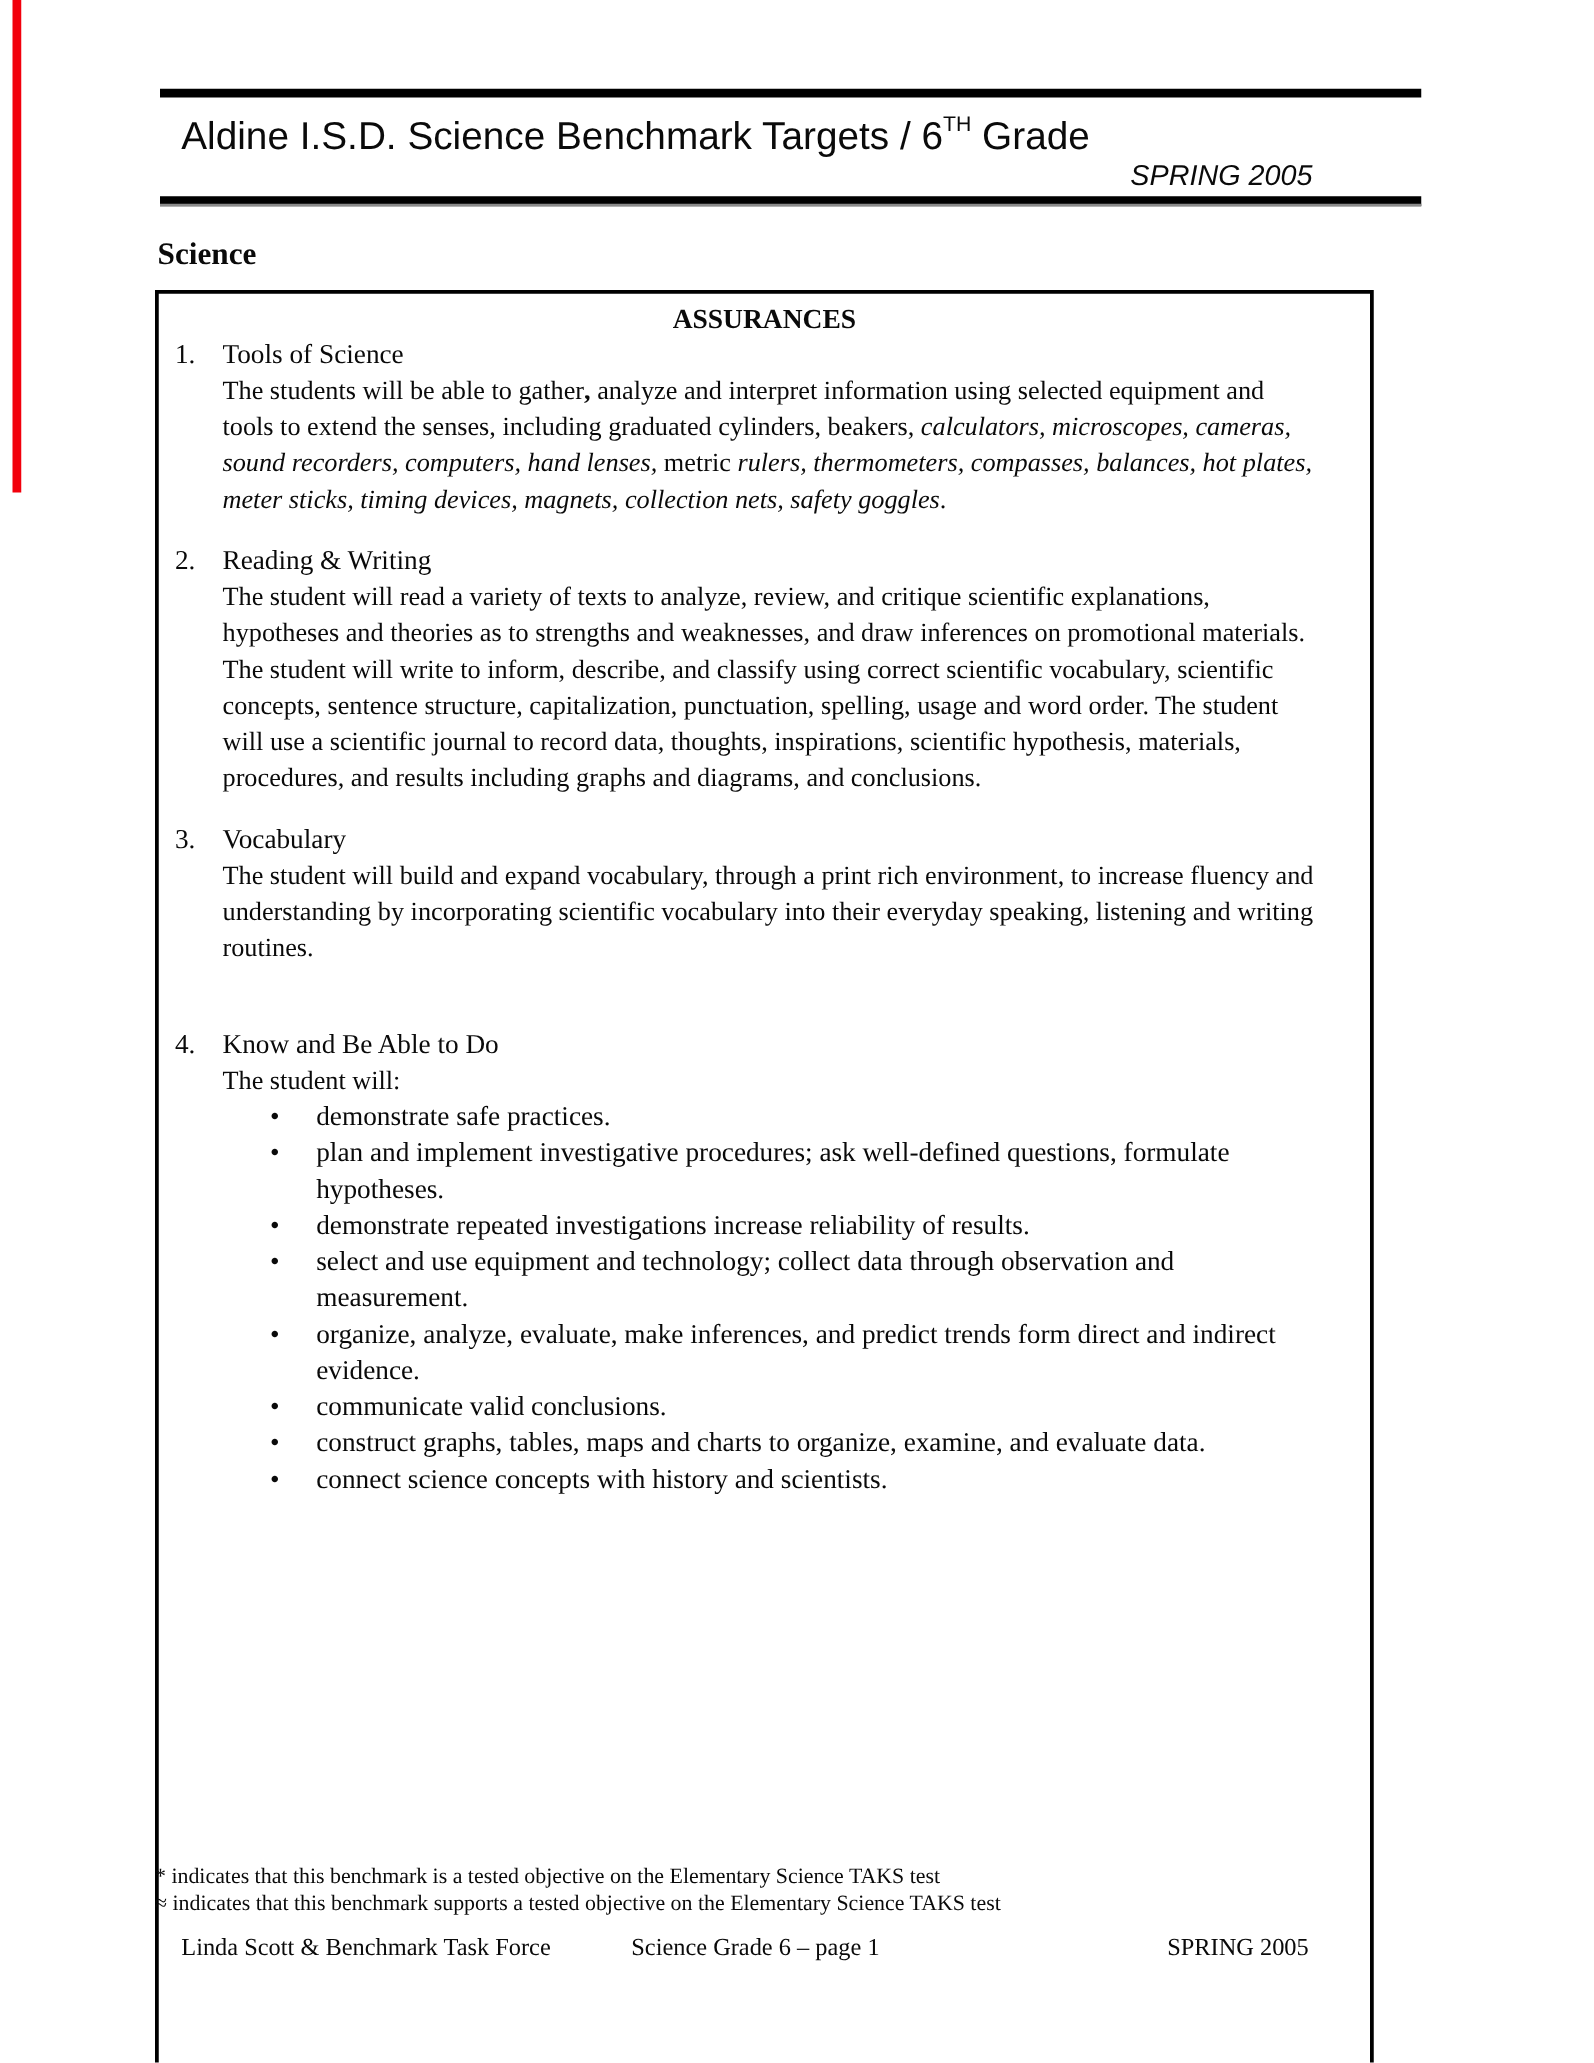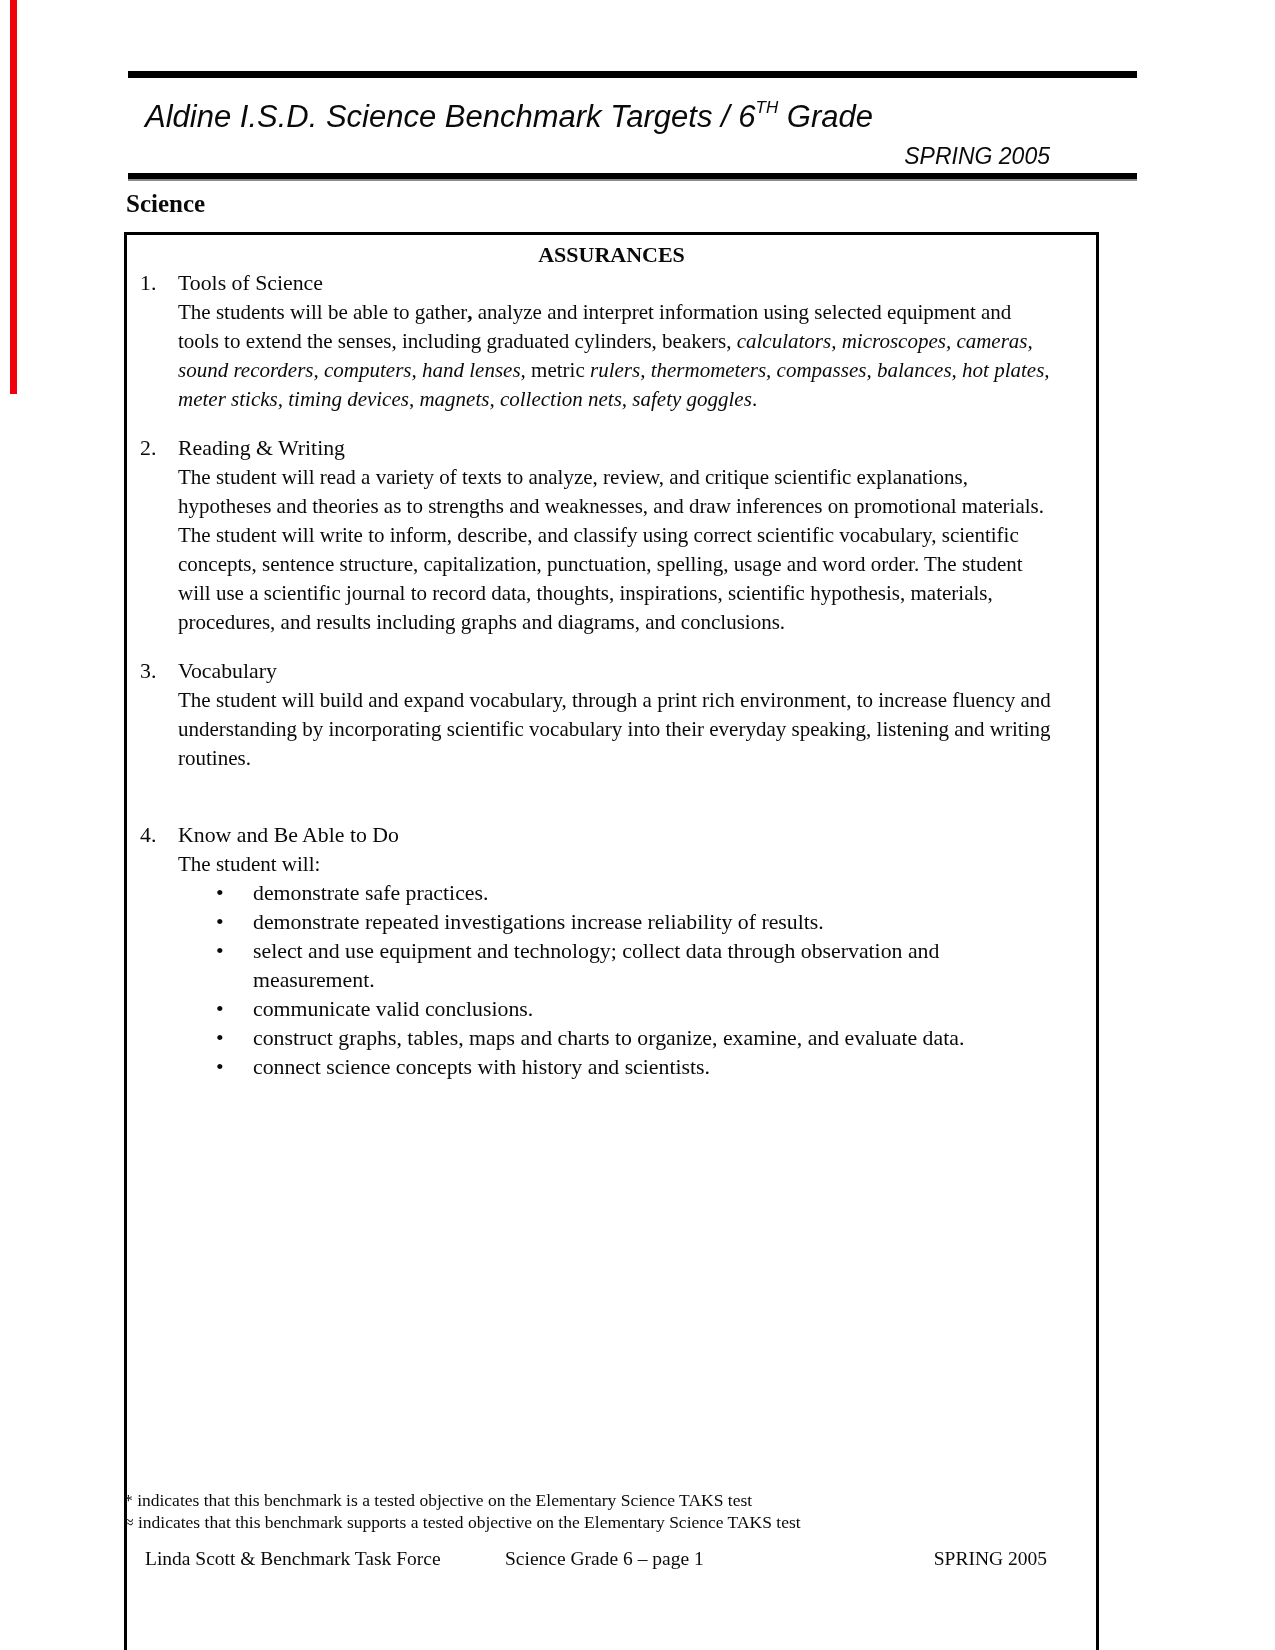--- a/index.html
+++ b/index.html
@@ -19,21 +19,21 @@
     background:#f2000c;
   }
 
   
   .header { position:absolute; left:128px; top:71px; width:1009px; }
   .rule { background:#000; }
   .rule-top { height:7px; }
   .rule-bottom { height:6px; border-bottom:2px solid #8a8a8a; }
   .title {
     font-family:"Liberation Sans", sans-serif;
-    font-style:italic; font-size:31px; line-height:48px;
+    font-size:31px; line-height:32px;
     padding-left:17px; margin-top:6px; white-space:nowrap;
   }
   .title sup { font-size:17px; vertical-align:14px; }
   .season {
     font-family:"Liberation Sans", sans-serif;
     font-style:italic; font-size:23px; line-height:26px;
     text-align:right; padding-right:87px; margin:2px 0 4px 0;
   }
 
   .science {
@@ -124,22 +124,24 @@
     </div>
 
     <div class="item item-last">
       <div class="item-head">
         <span class="num">4.</span>
         <span class="heading">Know and Be Able to Do</span>
       </div>
       <p class="intro">The student will:</p>
       <ul class="bullets">
         <li>demonstrate safe practices.</li>
+        <li>plan and implement investigative procedures; ask well-defined questions, formulate hypotheses.</li>
         <li>demonstrate repeated investigations increase reliability of results.</li>
         <li>select and use equipment and technology; collect data through observation and measurement.</li>
+        <li>organize, analyze, evaluate, make inferences, and predict trends form direct and indirect evidence.</li>
         <li>communicate valid conclusions.</li>
         <li>construct graphs, tables, maps and charts to organize, examine, and evaluate data.</li>
         <li>connect science concepts with history and scientists.</li>
       </ul>
     </div>
   </div>
 
   <div class="footnotes">
     <div>* indicates that this benchmark is a tested objective on the Elementary Science TAKS test</div>
     <div>≈ indicates that this benchmark supports a tested objective on the Elementary Science TAKS test</div>

